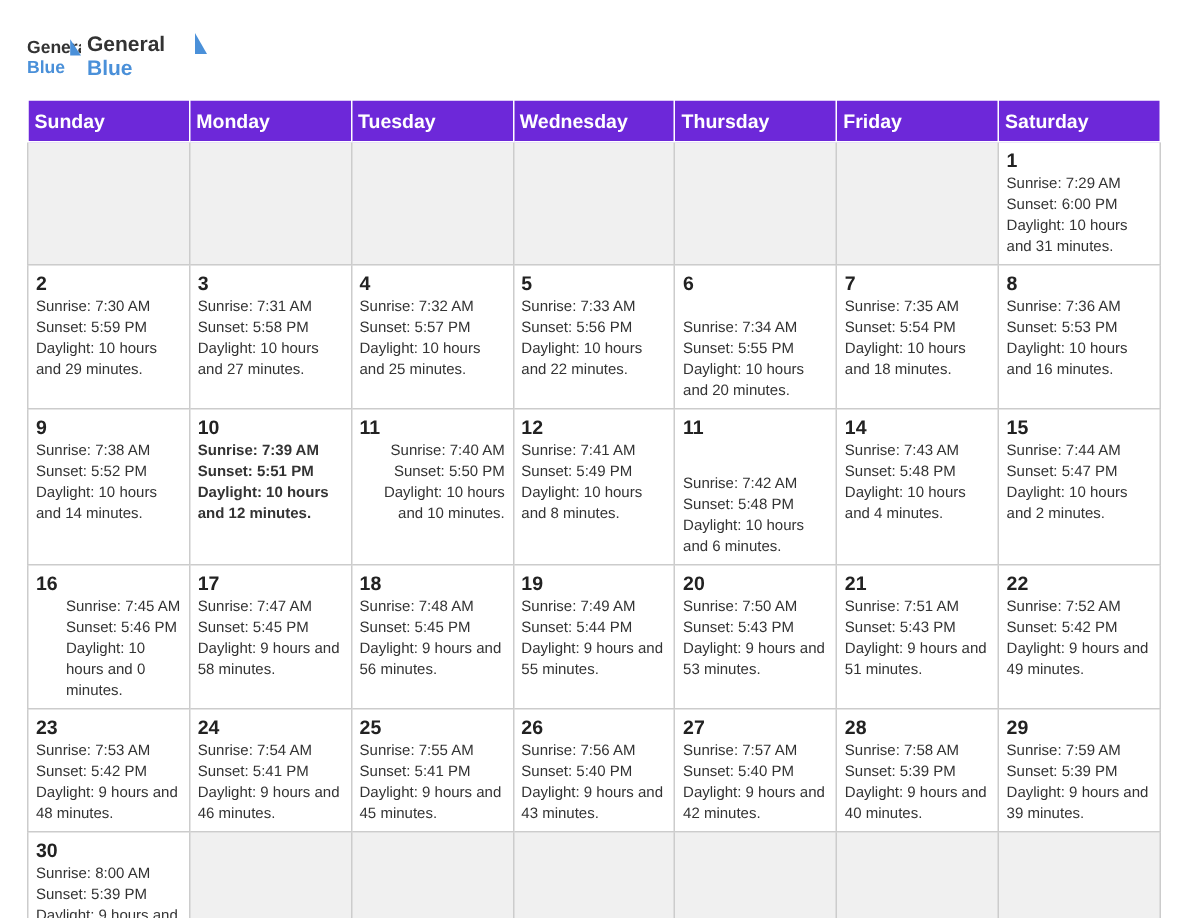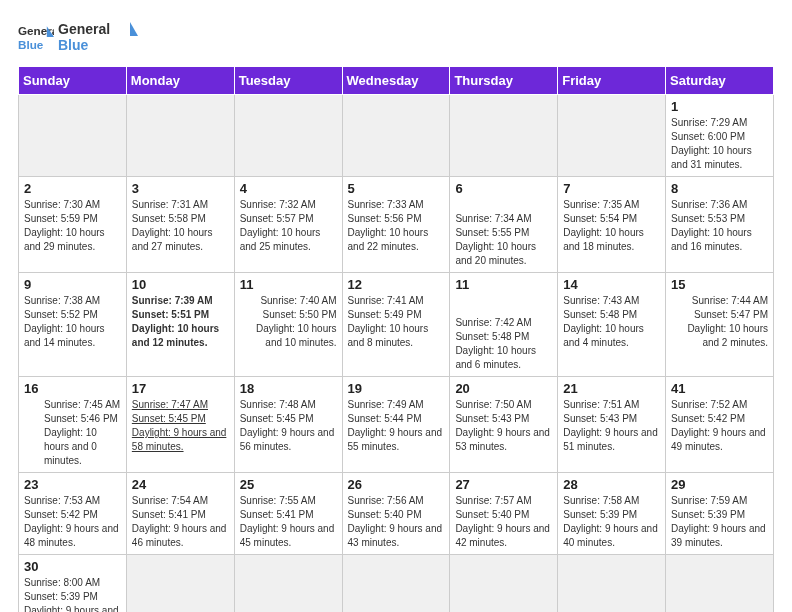--- a/index.html
+++ b/index.html
@@ -206,35 +206,35 @@
 Daylight: 10 hours and 6 minutes.</div>
         </td>
         <td>
           <span class="day-number">14</span>
           <div class="day-info" style="white-space: pre-line;">Sunrise: 7:43 AM
 Sunset: 5:48 PM
 Daylight: 10 hours and 4 minutes.</div>
         </td>
         <td>
           <span class="day-number">15</span>
-          <div class="day-info" style="white-space: pre-line; text-align: right;">Sunrise: 7:44 AM
+          <div class="day-info" style="white-space: pre-line;">Sunrise: 7:44 AM
 Sunset: 5:47 PM
 Daylight: 10 hours and 2 minutes.</div>
         </td>
       </tr>
       <tr>
         <td>
           <span class="day-number">16</span>
           <div class="day-info" style="white-space: pre-line; margin-left: 20px;">Sunrise: 7:45 AM
 Sunset: 5:46 PM
 Daylight: 10 hours and 0 minutes.</div>
         </td>
         <td>
           <span class="day-number">17</span>
-          <div class="day-info" style="white-space: pre-line; text-decoration: underline;">Sunrise: 7:47 AM
+          <div class="day-info" style="white-space: pre-line;">Sunrise: 7:47 AM
 Sunset: 5:45 PM
 Daylight: 9 hours and 58 minutes.</div>
         </td>
         <td>
           <span class="day-number">18</span>
           <div class="day-info" style="white-space: pre-line;">Sunrise: 7:48 AM
 Sunset: 5:45 PM
 Daylight: 9 hours and 56 minutes.</div>
         </td>
         <td>
@@ -249,21 +249,21 @@
 Sunset: 5:43 PM
 Daylight: 9 hours and 53 minutes.</div>
         </td>
         <td>
           <span class="day-number">21</span>
           <div class="day-info" style="white-space: pre-line;">Sunrise: 7:51 AM
 Sunset: 5:43 PM
 Daylight: 9 hours and 51 minutes.</div>
         </td>
         <td>
-          <span class="day-number">41</span>
+          <span class="day-number">22</span>
           <div class="day-info" style="white-space: pre-line;">Sunrise: 7:52 AM
 Sunset: 5:42 PM
 Daylight: 9 hours and 49 minutes.</div>
         </td>
       </tr>
       <tr>
         <td>
           <span class="day-number">23</span>
           <div class="day-info" style="white-space: pre-line;">Sunrise: 7:53 AM
 Sunset: 5:42 PM

